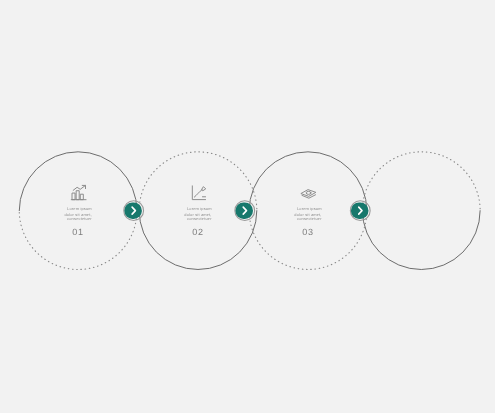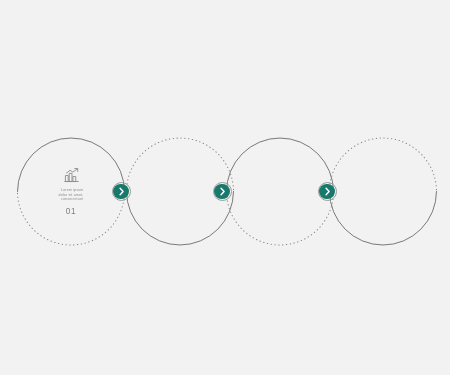--- a/index.html
+++ b/index.html
@@ -125,21 +125,56 @@
       </span>
       <div>
         <div class="step-desc">Lorem ipsum</div>
         <div class="step-desc">dolor sit amet,</div>
         <div class="step-desc">consectetuer</div>
       </div>
       <div class="step-number">01</div>
     </div>
   </div>
 
-
+  <div class="step" style="left:126.5px;">
+    <div class="step-content">
+      <span class="step-icon">
+        <svg viewBox="0 0 24 24" fill="none" stroke="#8a8a8a" stroke-width="1.25" stroke-linecap="round" stroke-linejoin="round">
+          <path d="M4 2.8 V20.4 H21"></path>
+          <path d="M6.6 17.2 C10 14.4 12.6 10.4 16.8 7.4"></path>
+          <path d="M18.6 4.1 L21.2 6.7 L17.4 9.1 L16.2 7.9 Z"></path>
+          <path d="M17 16.8 h4"></path>
+        </svg>
+      </span>
+      <div>
+        <div class="step-desc">Lorem ipsum</div>
+        <div class="step-desc">dolor sit amet,</div>
+        <div class="step-desc">consectetuer</div>
+      </div>
+      <div class="step-number">02</div>
+    </div>
+  </div>
+
+  <div class="step" style="left:226.5px;">
+    <div class="step-content">
+      <span class="step-icon">
+        <svg viewBox="0 0 24 24" fill="none" stroke="#8a8a8a" stroke-width="1.25" stroke-linecap="round" stroke-linejoin="round">
+          <path d="M2.6 12.4 L11.3 7.6 L21.4 11.1 L12.7 16 Z"></path>
+          <path d="M3.6 15 L12.4 18.6 L21 14.2"></path>
+          <ellipse cx="12" cy="11.8" rx="3.1" ry="1.9"></ellipse>
+        </svg>
+      </span>
+      <div>
+        <div class="step-desc">Lorem ipsum</div>
+        <div class="step-desc">dolor sit amet,</div>
+        <div class="step-desc">consectetuer</div>
+      </div>
+      <div class="step-number">03</div>
+    </div>
+  </div>
 
 
   <div class="connector" style="left:111.5px;">
     <span class="halo"></span>
     <span class="disc"></span>
     <span class="chev">
       <svg viewBox="0 0 19 19" fill="none" stroke="#ffffff" stroke-width="1.45" stroke-linecap="round" stroke-linejoin="round">
         <path d="M8.1 6.3 L11.1 9.5 L8.1 12.7"></path>
       </svg>
     </span>

